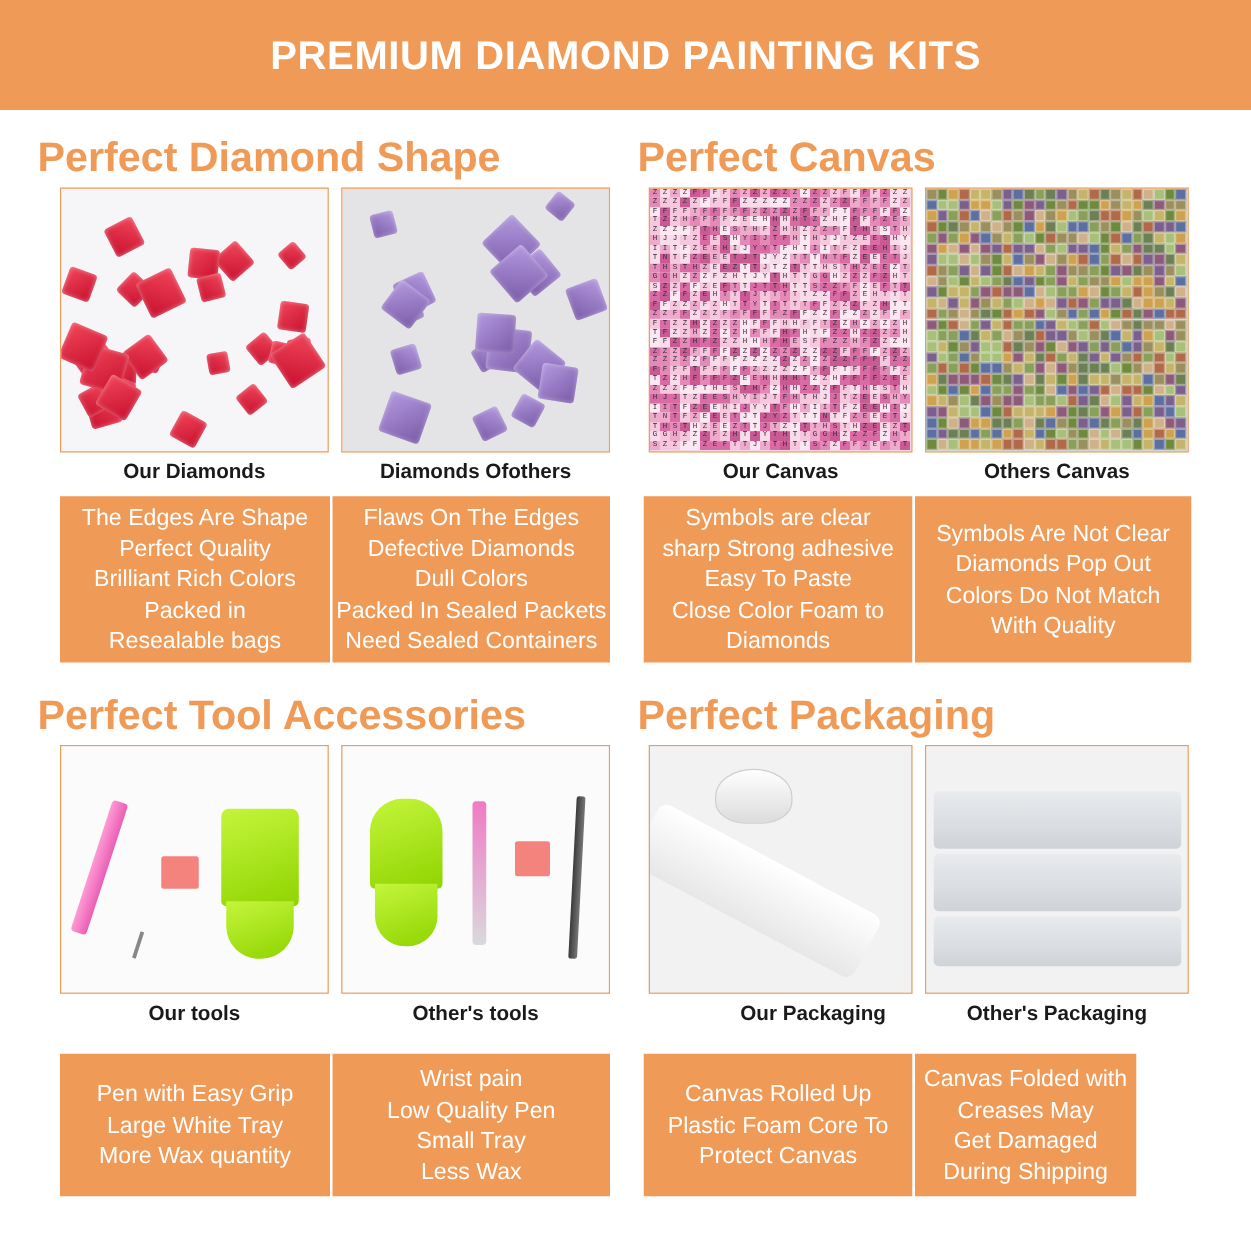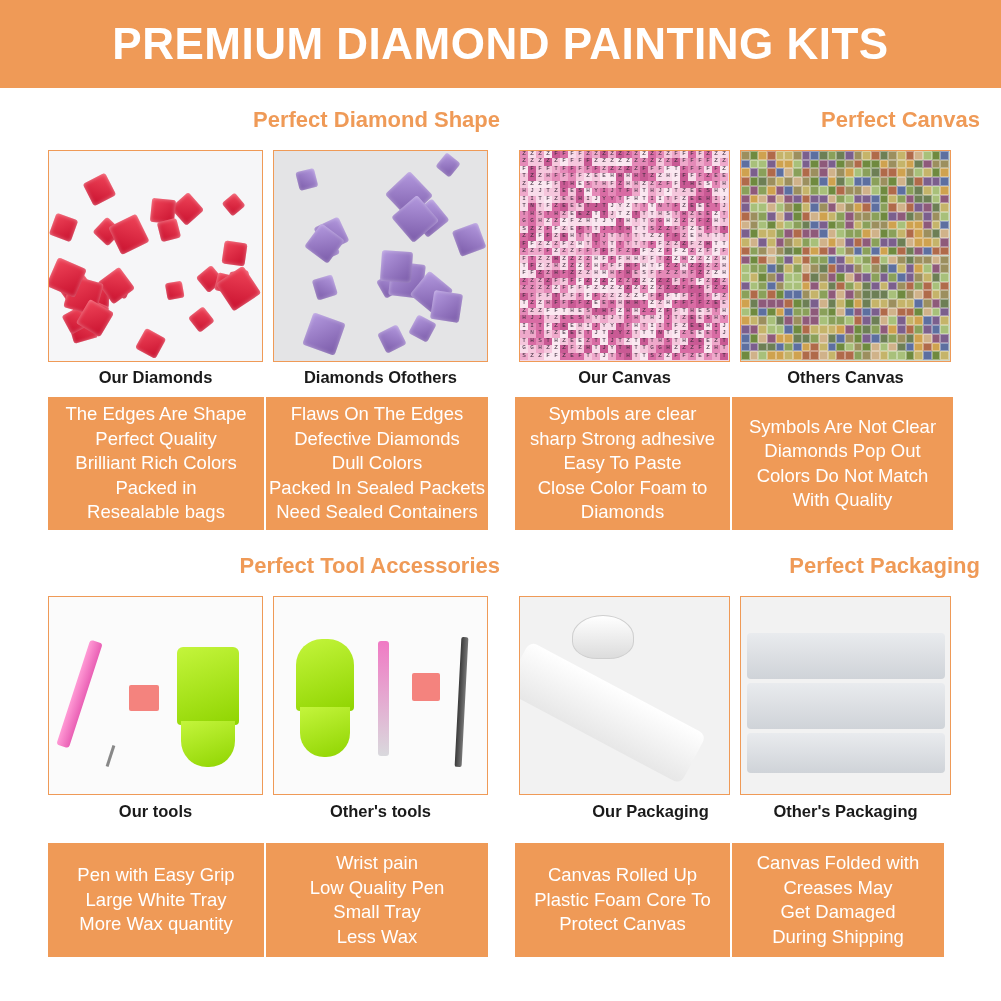--- a/index.html
+++ b/index.html
@@ -28,34 +28,34 @@
     top: 0;
     width: 1001px;
     height: 88px;
     background: #ef9a57;
     display: flex;
     align-items: center;
     justify-content: center;
   }
   .header-title {
     color: #ffffff;
-    font-size: 44px;
+    font-size: 32px;
     font-weight: bold;
     letter-spacing: 0.5px;
     white-space: nowrap;
     text-align: center;
   }
 
   
   .section-title {
     position: absolute;
     color: #ef9a57;
-    font-size: 22px;
+    font-size: 33px;
     font-weight: bold;
-    text-align: right;
+    text-align: left;
     white-space: nowrap;
   }
 
   
   .photo {
     position: absolute;
     border: 1.5px solid #ef9a57;
     box-sizing: border-box;
     overflow: hidden;
     background: #f1f1f1;
@@ -1617,20 +1617,20 @@
 
   <div class="caption" style="left:545px; top:802px; width:211px;">Our Packaging</div>
   <div class="caption" style="left:740px; top:802px; width:211px;">Other's Packaging</div>
 
   <div class="infobox" style="left:515px; top:843px; width:215px; height:114px;">
     <span class="line">Canvas Rolled Up</span>
     <span class="line">Plastic Foam Core To</span>
     <span class="line">Protect Canvas</span>
   </div>
   <div class="divider" style="left:730px; top:843px; height:114px;"></div>
-  <div class="infobox" style="left:732px; top:843px; width:212px; height:114px;">
+  <div class="infobox" style="left:732px; top:843px; width:177px; height:114px;">
     <span class="line">Canvas Folded with</span>
     <span class="line">Creases May</span>
     <span class="line">Get Damaged</span>
     <span class="line">During Shipping</span>
   </div>
 
 </div>
 
 </body></html>

